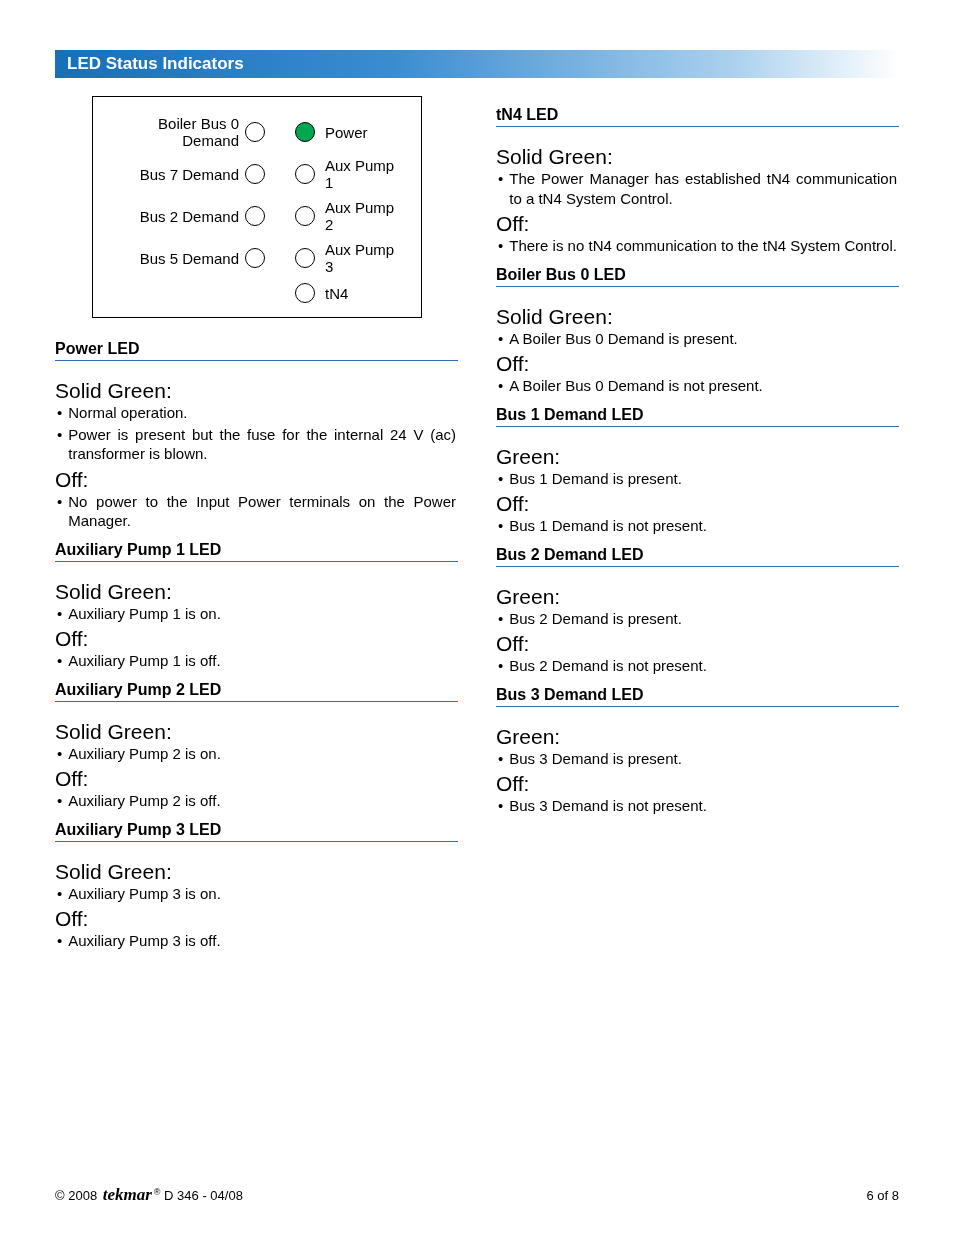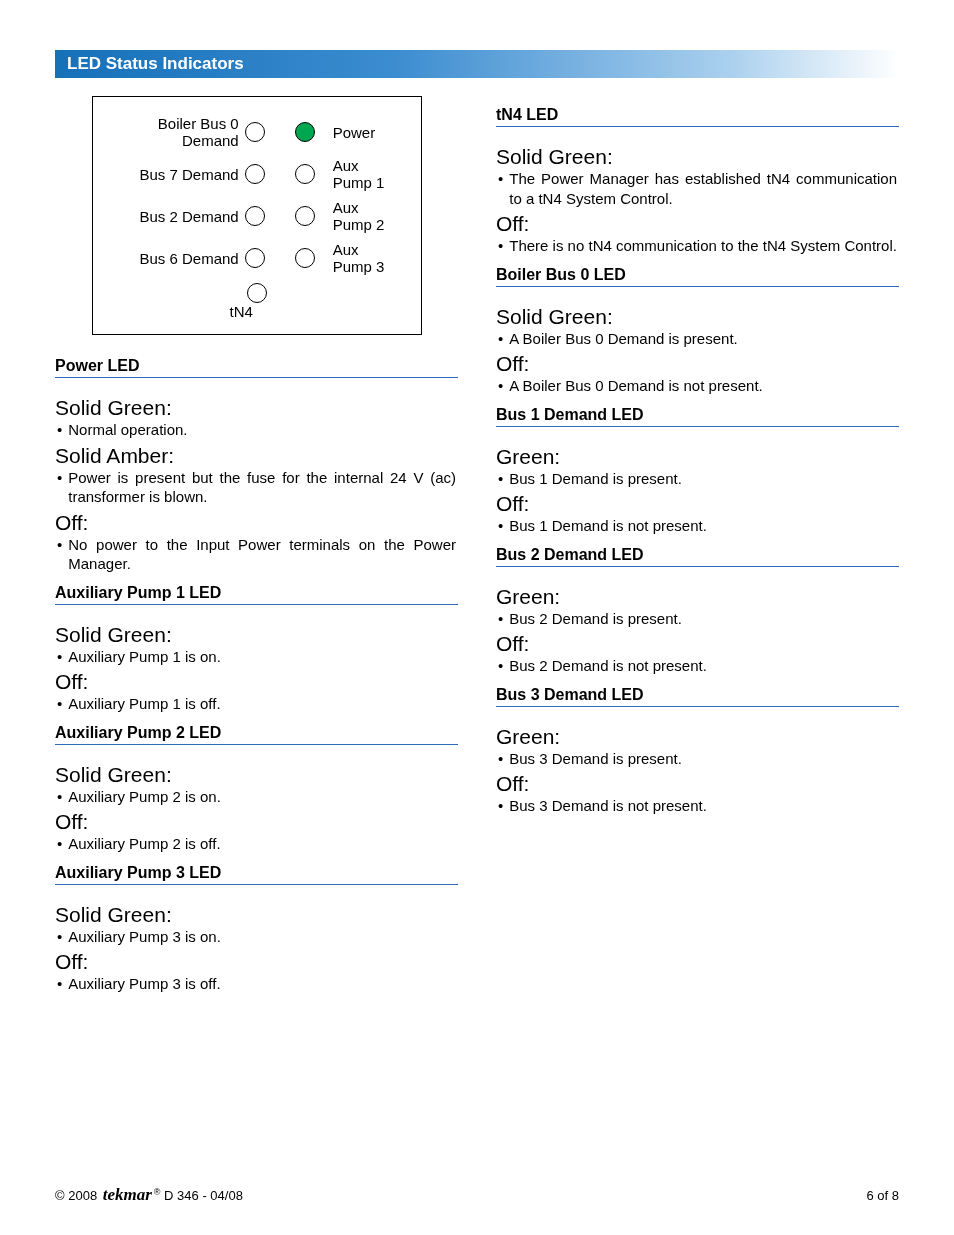--- a/index.html
+++ b/index.html
@@ -32,30 +32,30 @@
     width: 330px;
     padding: 18px 20px 14px 20px;
   }
   .diag-row {
     display: flex;
     align-items: center;
     justify-content: center;
     margin-bottom: 8px;
     font-size: 15px;
   }
-  .diag-row:last-child { margin-bottom: 0; flex-direction: column; }
+  .diag-row:last-child { margin-bottom: 0; }
   .diag-left {
     width: 140px;
     text-align: right;
     padding-right: 6px;
   }
   .diag-right {
     width: 90px;
     text-align: left;
-    padding-left: 18px;
+    padding-left: 10px;
   }
   .led {
     width: 20px;
     height: 20px;
     border: 1.5px solid #000;
     border-radius: 50%;
     display: inline-block;
     vertical-align: middle;
     flex-shrink: 0;
   }
@@ -135,42 +135,41 @@
           <span class="diag-right">Aux Pump 1</span>
         </div>
         <div class="diag-row">
           <span class="diag-left">Bus 2 Demand</span>
           <span class="led"></span>
           <span class="led-gap"></span>
           <span class="led"></span>
           <span class="diag-right">Aux Pump 2</span>
         </div>
         <div class="diag-row">
-          <span class="diag-left">Bus 6 Demand</span>
+          <span class="diag-left">Bus 5 Demand</span>
           <span class="led"></span>
           <span class="led-gap"></span>
           <span class="led"></span>
           <span class="diag-right">Aux Pump 3</span>
         </div>
         <div class="diag-row">
           <span class="diag-left"></span>
           <span style="width: 20px; flex-shrink: 0;"></span>
           <span class="led-gap"></span>
           <span class="led"></span>
           <span class="diag-right">tN4</span>
         </div>
       </div>
     <div id="left-sections">
         <div class="sub">Power LED</div>
         <div class="state">Solid Green:</div>
         <div class="bullet">
           <span class="dot">•</span>
           <span class="txt">Normal operation.</span>
         </div>
-        <div class="state">Solid Amber:</div>
         <div class="bullet">
           <span class="dot">•</span>
           <span class="txt">Power is present but the fuse for the internal 24 V (ac) transformer is blown.</span>
         </div>
         <div class="state">Off:</div>
         <div class="bullet">
           <span class="dot">•</span>
           <span class="txt">No power to the Input Power terminals on the Power Manager.</span>
         </div>
         <div class="sub">Auxiliary Pump 1 LED</div>

